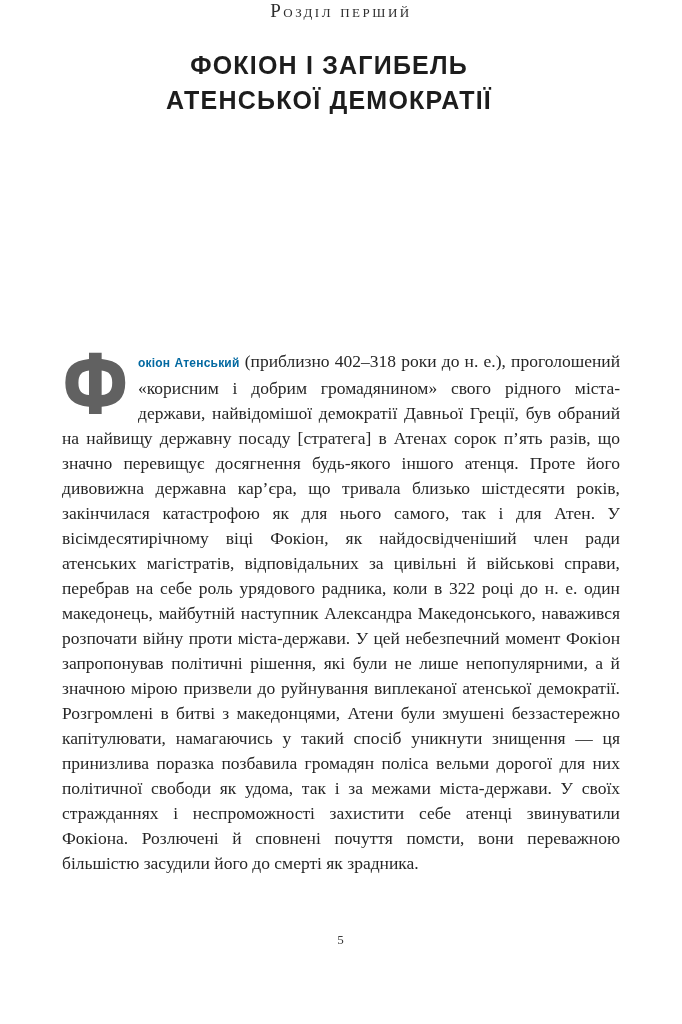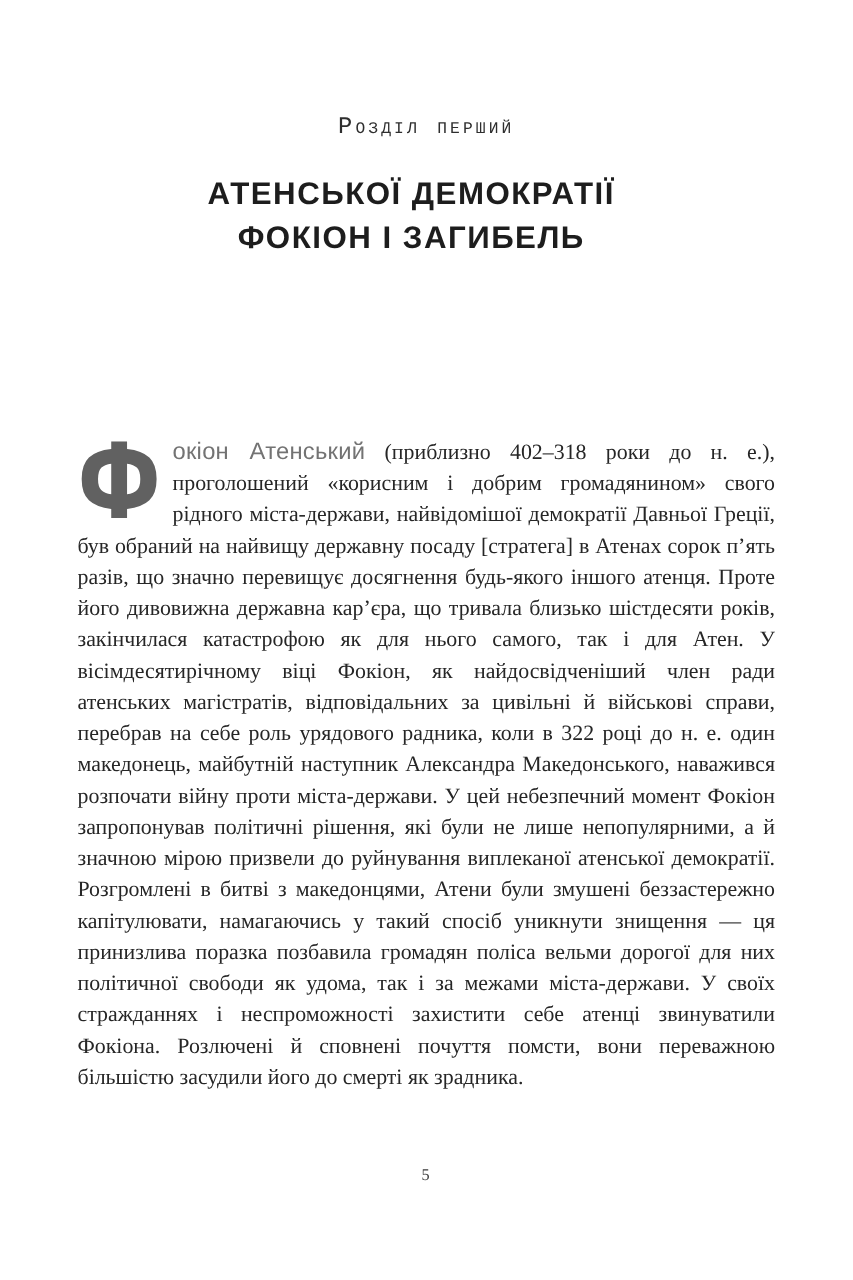--- a/index.html
+++ b/index.html
@@ -11,23 +11,22 @@
     position: relative;
     width: 682px;
     height: 1024px;
     background: #ffffff;
     overflow: hidden;
     font-family: "Liberation Serif", serif;
     color: #262626;
   }
   .chapter-label {
     margin: 0;
-    padding-top: 90px;
     text-align: center;
-    font-family: Liberation Mono, monospace;
+    font-family: Liberation Serif, serif;
     font-variant: small-caps;
     font-weight: 400;
     font-size: 19px;
     letter-spacing: 2.5px;
     color: #2e2e2e;
   }
   .chapter-title {
     margin: 26px 24px 0 0;
     text-align: center;
     font-family: "Liberation Sans", sans-serif;
@@ -59,24 +58,24 @@
     font-family: "DejaVu Sans", sans-serif;
     font-weight: 700;
     font-size: 84px;
     line-height: 64px;
     color: #616161;
     transform: scaleX(0.8);
     transform-origin: 0 50%;
   }
   .lead {
     font-family: "Liberation Sans", sans-serif;
-    font-weight: 400;
-    font-size: 19px;
+    font-weight: 700;
+    font-size: 12px;
     letter-spacing: 0.2px;
-    color: #737373;
+    color: #0369a1;
   }
   .page-number {
     position: absolute;
     left: 0;
     right: 0;
     bottom: 76px;
     text-align: center;
     font-family: "Liberation Serif", serif;
     font-size: 13px;
     letter-spacing: 1px;
@@ -84,22 +83,22 @@
   }
 </style>
 </head>
 <body>
 
 <div class="page">
 
   <div class="chapter-label">Розділ перший</div>
 
   <h1 class="chapter-title">
+    <span class="title-line">ФОКІОН І ЗАГИБЕЛЬ</span>
     <span class="title-line">АТЕНСЬКОЇ ДЕМОКРАТІЇ</span>
-    <span class="title-line">ФОКІОН І ЗАГИБЕЛЬ</span>
   </h1>
 
   <div class="text-block">
     <p class="paragraph"><span class="dropcap">Ф</span><b class="lead">окіон Атенський</b> <span class="body-text">(приблизно 402–318 роки до н. е.), проголошений «корисним і добрим громадянином» свого рідного міста-держави, найвідомішої демократії Давньої Греції, був обраний на найвищу державну посаду [стратега] в Атенах сорок п’ять разів, що значно перевищує досягнення будь-якого іншого атенця. Проте його дивовижна державна кар’єра, що тривала близько шістдесяти років, закінчилася катастрофою як для нього самого, так і для Атен. У вісімдесятирічному віці Фокіон, як найдосвідченіший член ради атенських магістратів, відповідальних за цивільні й військові справи, перебрав на себе роль урядового радника, коли в 322 році до н. е. один македонець, майбутній наступник Александра Македонського, наважився розпочати війну проти міста-держави. У цей небезпечний момент Фокіон запропонував політичні рішення, які були не лише непопулярними, а й значною мірою призвели до руйнування виплеканої атенської демократії. Розгромлені в битві з македонцями, Атени були змушені беззастережно капітулювати, намагаючись у такий спосіб уникнути знищення — ця принизлива поразка позбавила громадян поліса вельми дорогої для них політичної свободи як удома, так і за межами міста-держави. У своїх стражданнях і неспроможності захистити себе атенці звинуватили Фокіона. Розлючені й сповнені почуття помсти, вони переважною більшістю засудили його до смерті як зрадника.</span></p>
   </div>
 
   <div class="page-number">5</div>
 
 </div>
 

